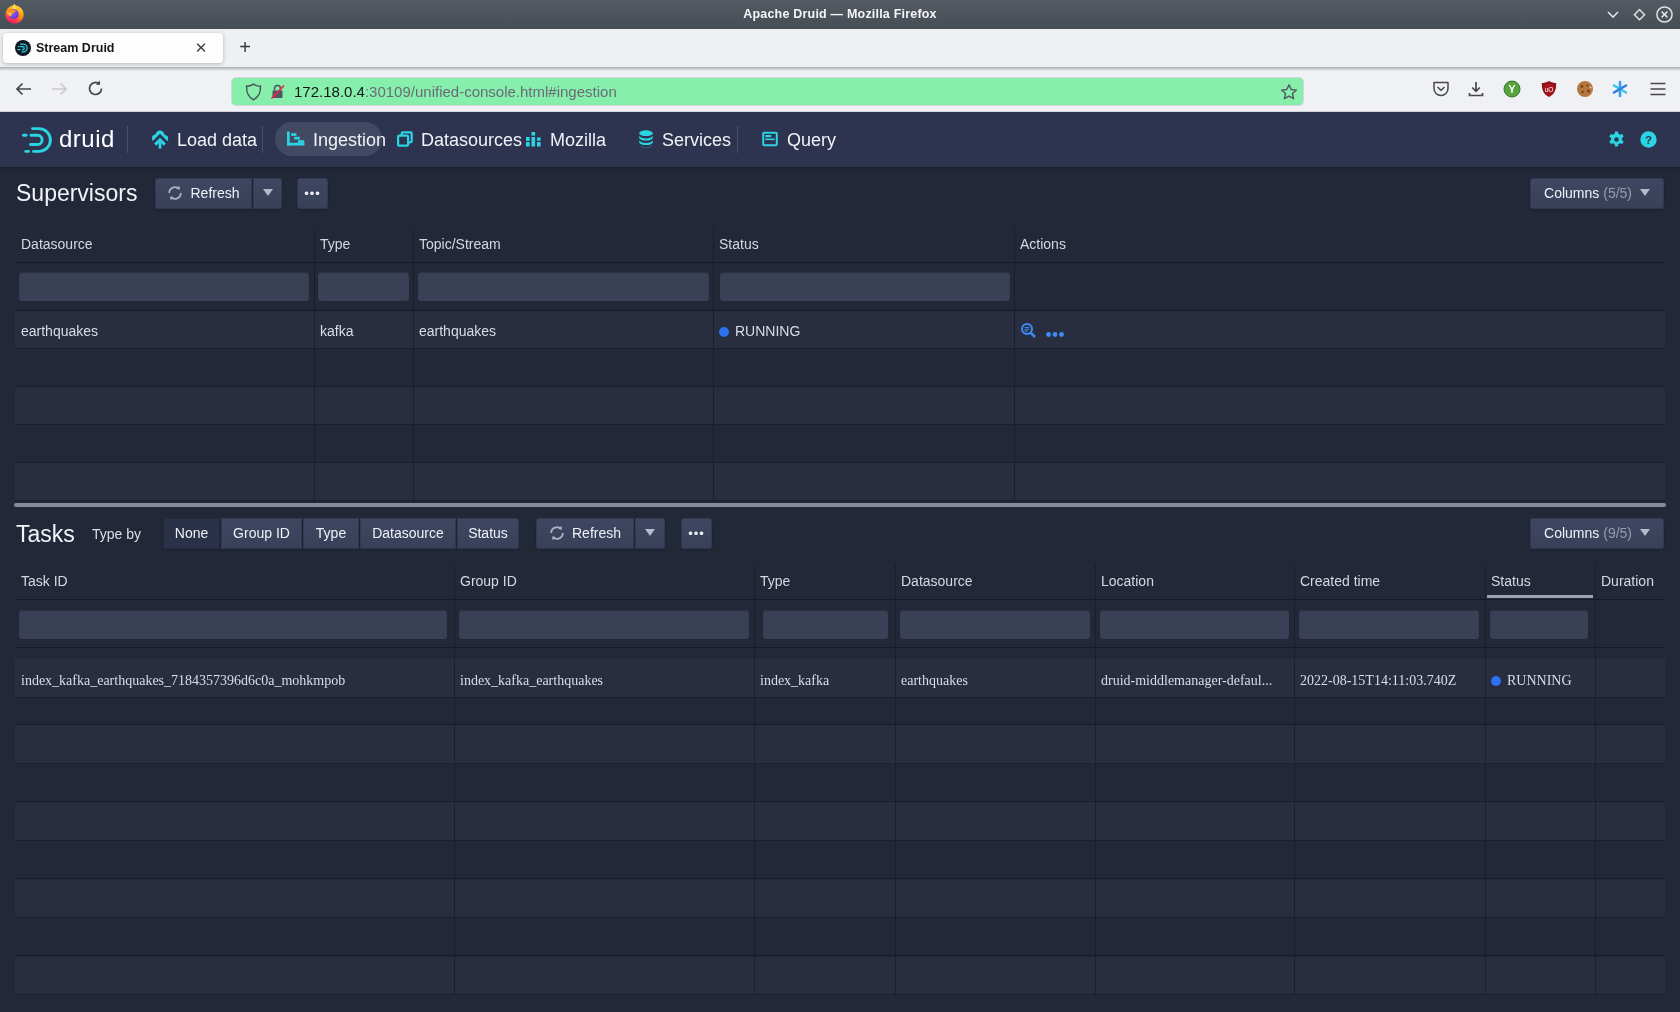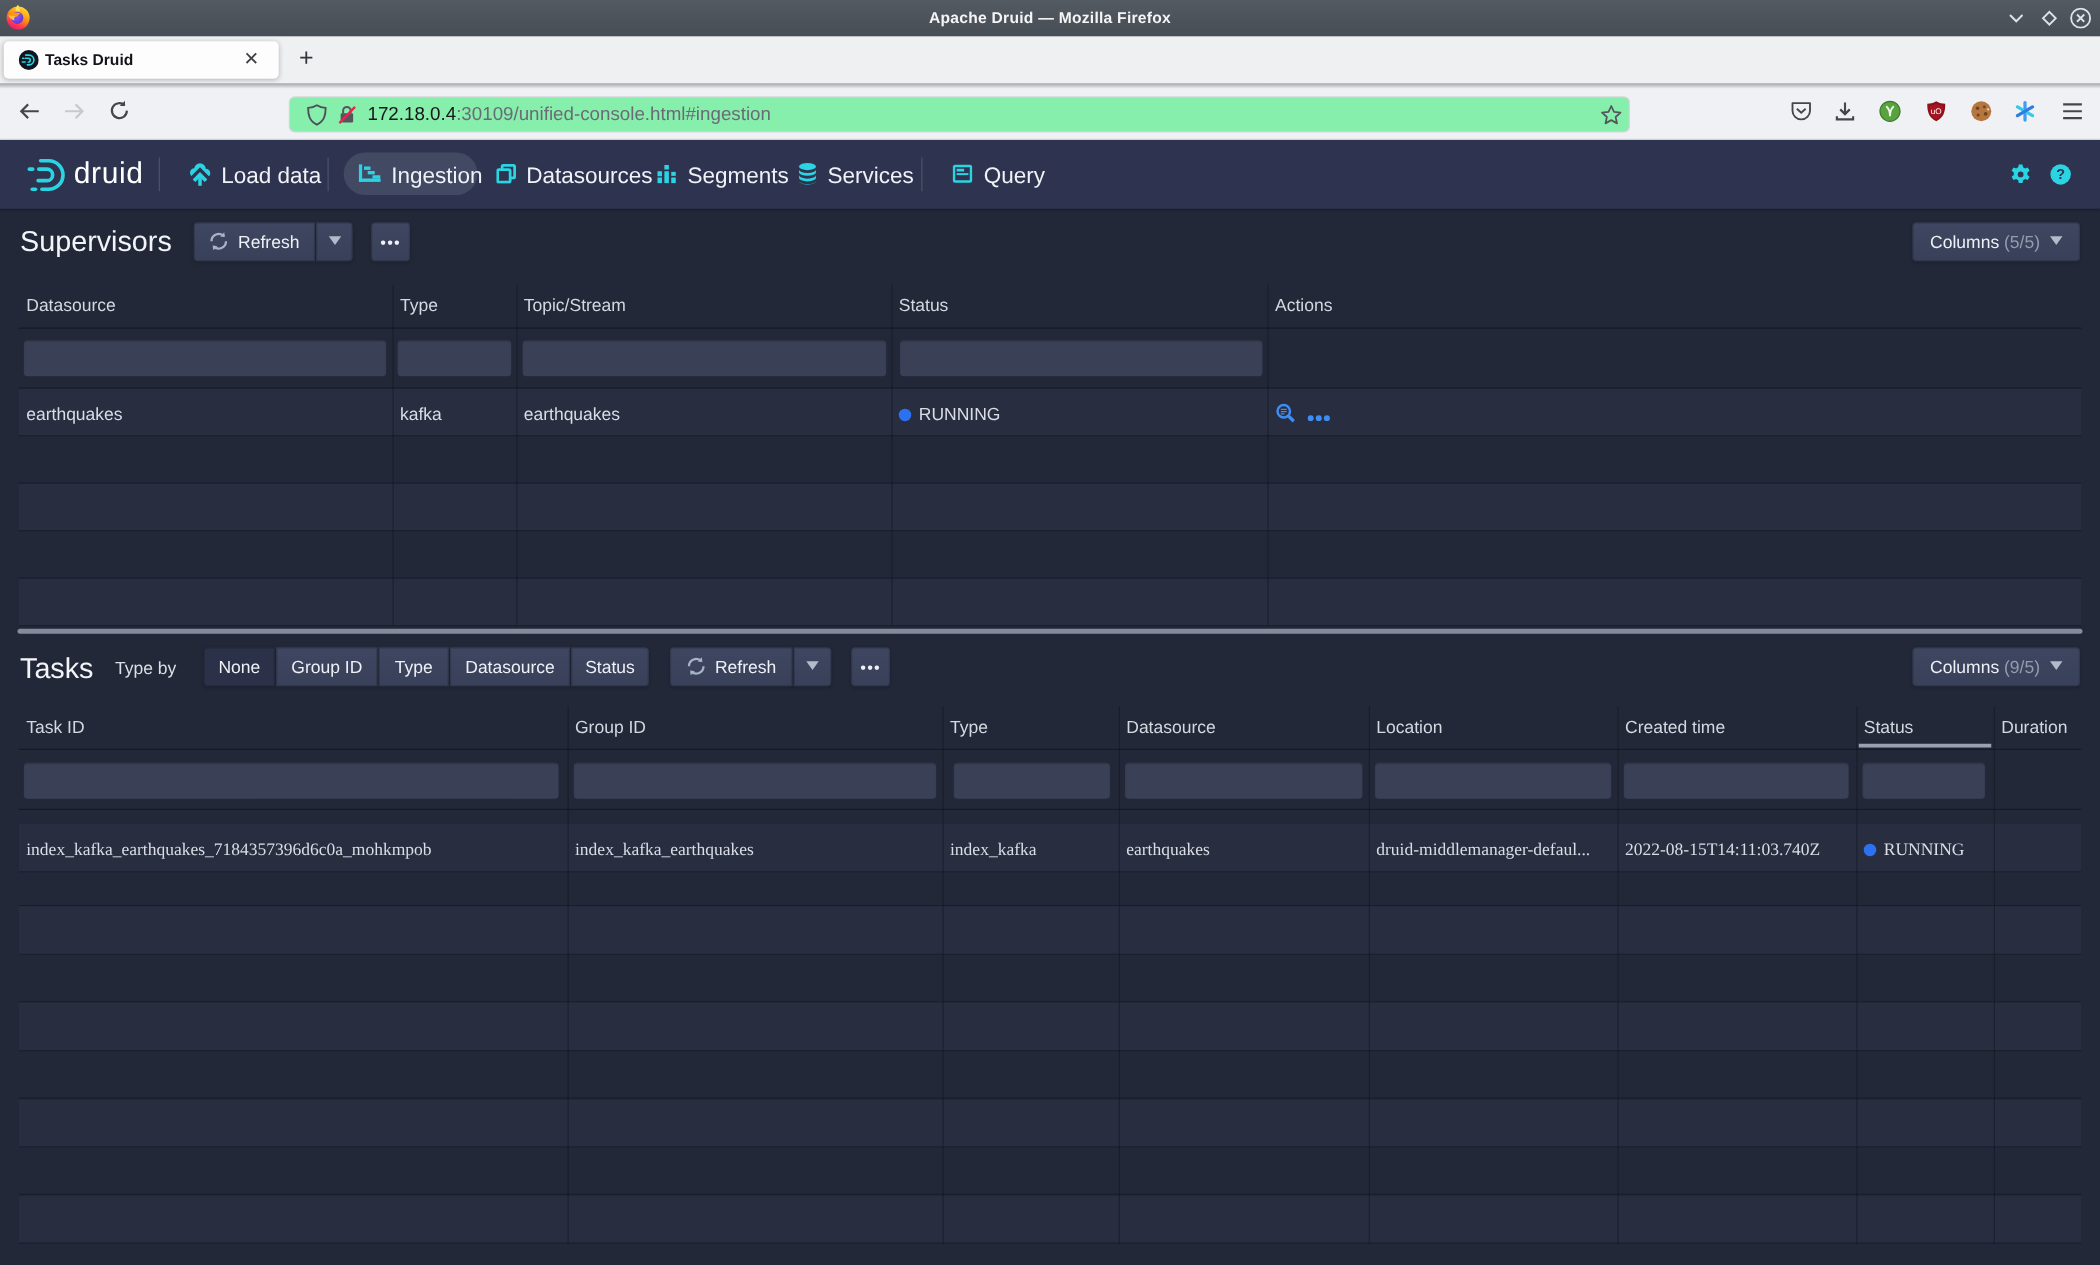--- a/index.html
+++ b/index.html
@@ -106,21 +106,21 @@
   <div id="tab">
     <svg class="abs" style="left:12px; top:7px;" width="16" height="16" viewBox="0 0 18 18">
       <circle cx="9" cy="9" r="9" fill="#10161f"></circle>
       <g stroke="#2ad4e2" stroke-width="1.5" fill="none" stroke-linecap="round">
         <path d="M6.2,4.6 h3 a4.4,4.4 0 0 1 0,8.8 h-1.4"></path>
         <path d="M6,7.4 h2.6 a1.8,1.8 0 0 1 0,3.6"></path>
         <path d="M3.6,7.4 h0.9"></path>
           <path d="M3.2,10.8 h2.6"></path>
       </g>
     </svg>
-    <div class="tlabel">Tasks Druid</div>
+    <div class="tlabel">Stream Druid</div>
     <div class="tclose">✕</div>
   </div>
   <div id="newtab">+</div>
 </div>
 <div id="toolbar">
   <svg class="abs" style="left:14px; top:13px;" width="19" height="18" viewBox="0 0 19 18">
     <path d="M17,9 H3 M8.5,3.5 L3,9 L8.5,14.5" stroke="#45454d" stroke-width="1.7" fill="none"></path>
   </svg>
   <svg class="abs" style="left:50px; top:13px;" width="19" height="18" viewBox="0 0 19 18">
     <path d="M2,9 H16 M10.5,3.5 L16,9 L10.5,14.5" stroke="#c8c8cf" stroke-width="1.7" fill="none"></path>
@@ -219,21 +219,21 @@
     </svg>
     <div class="navitem" style="left:421px">Datasources</div>
     <svg class="abs" style="left:525px; top:19px;" width="17" height="16" viewBox="0 0 17 16" fill="#2ad4e2">
       <rect x="1" y="6" width="3.6" height="4"></rect>
       <rect x="1" y="11" width="3.6" height="4.5"></rect>
       <rect x="6.5" y="6" width="3.6" height="9.5"></rect>
       <rect x="6.5" y="1" width="3.6" height="3.6"></rect>
       <rect x="12" y="11" width="3.6" height="4.5"></rect>
       <rect x="12" y="6.5" width="3.6" height="3.2"></rect>
     </svg>
-    <div class="navitem" style="left:550px">Segments</div>
+    <div class="navitem" style="left:550px">Mozilla</div>
     <svg class="abs" style="left:638px; top:18px;" width="16" height="18" viewBox="0 0 16 18" fill="#2ad4e2">
       <ellipse cx="8" cy="3.2" rx="6.8" ry="2.9"></ellipse>
       <path d="M1.2,5.5 a6.8,2.9 0 0 0 13.6,0 v2.2 a6.8,2.9 0 0 1 -13.6,0 z"></path>
       <path d="M1.2,10 a6.8,2.9 0 0 0 13.6,0 v2.2 a6.8,2.9 0 0 1 -13.6,0 z"></path>
       <path d="M1.2,14.5 a6.8,2.9 0 0 0 13.6,0 v0.3 a6.8,2.9 0 0 1 -13.6,0 z"></path>
     </svg>
     <div class="navitem" style="left:662px">Services</div>
     <div class="navsep" style="left:737px"></div>
     <svg class="abs" style="left:762px; top:19px;" width="16" height="16" viewBox="0 0 16 16">
       <rect x="1.2" y="1.8" width="13.6" height="12.4" rx="1" stroke="#2ad4e2" stroke-width="2" fill="none"></rect>

